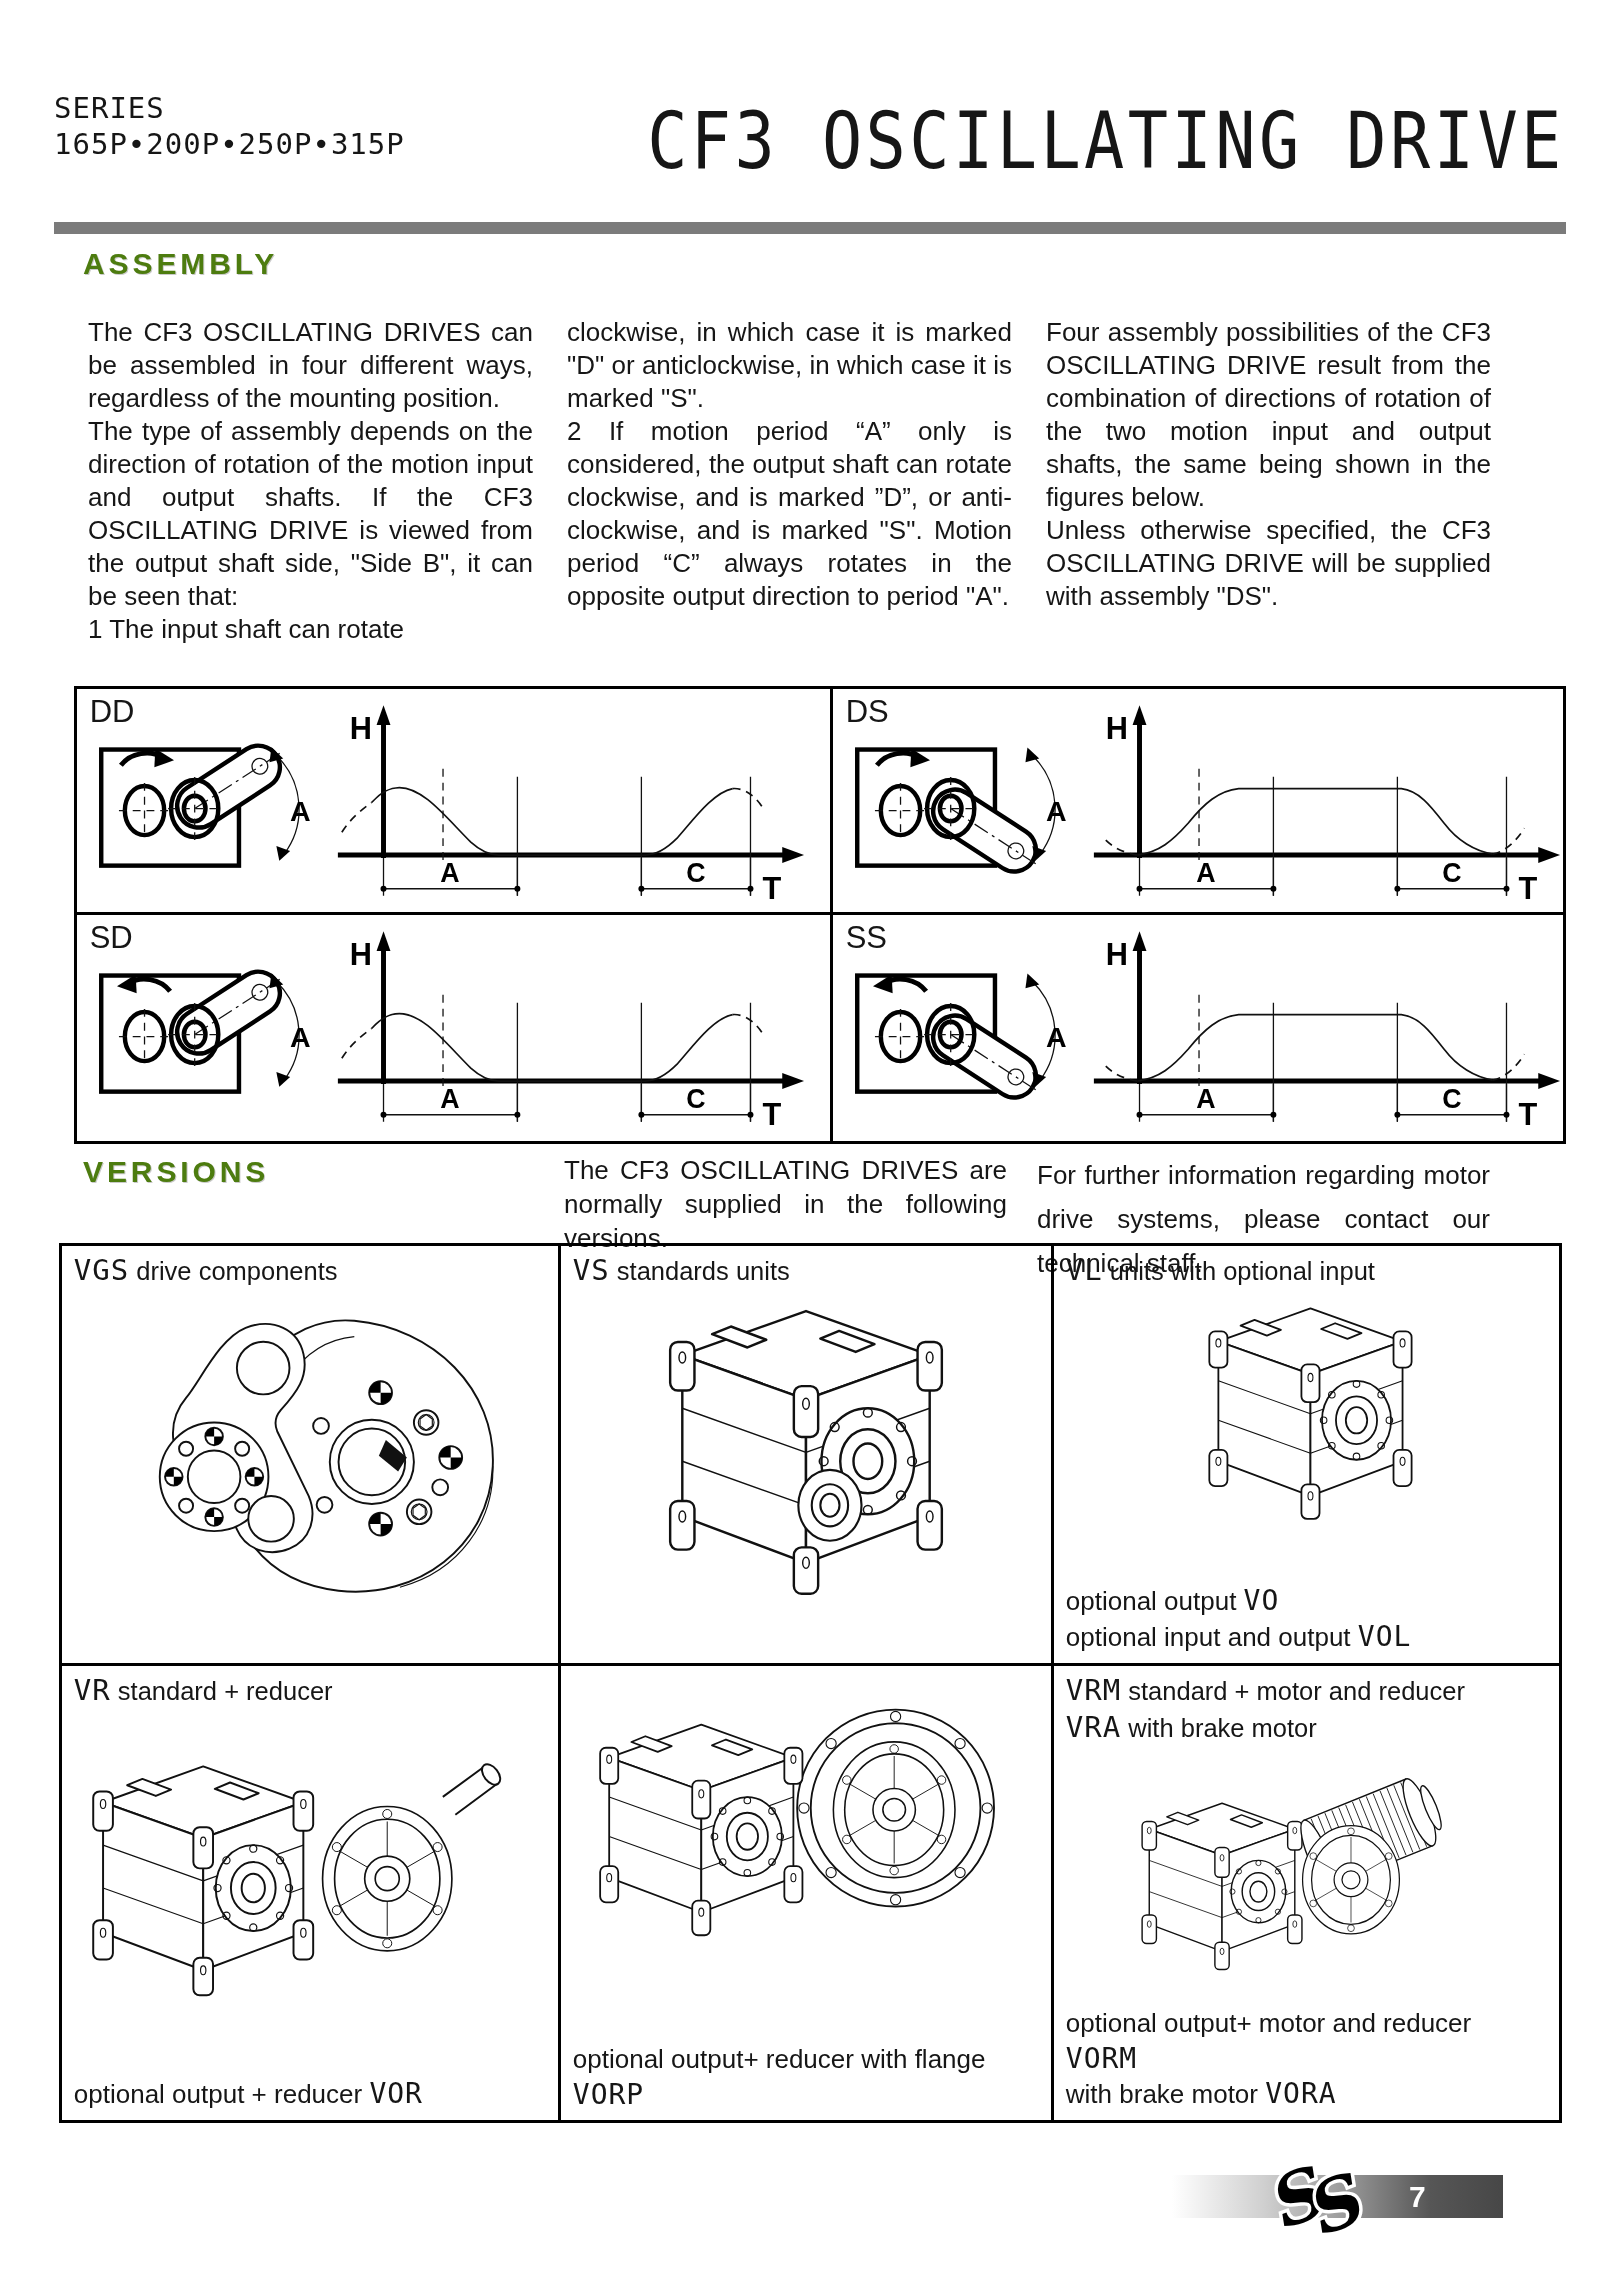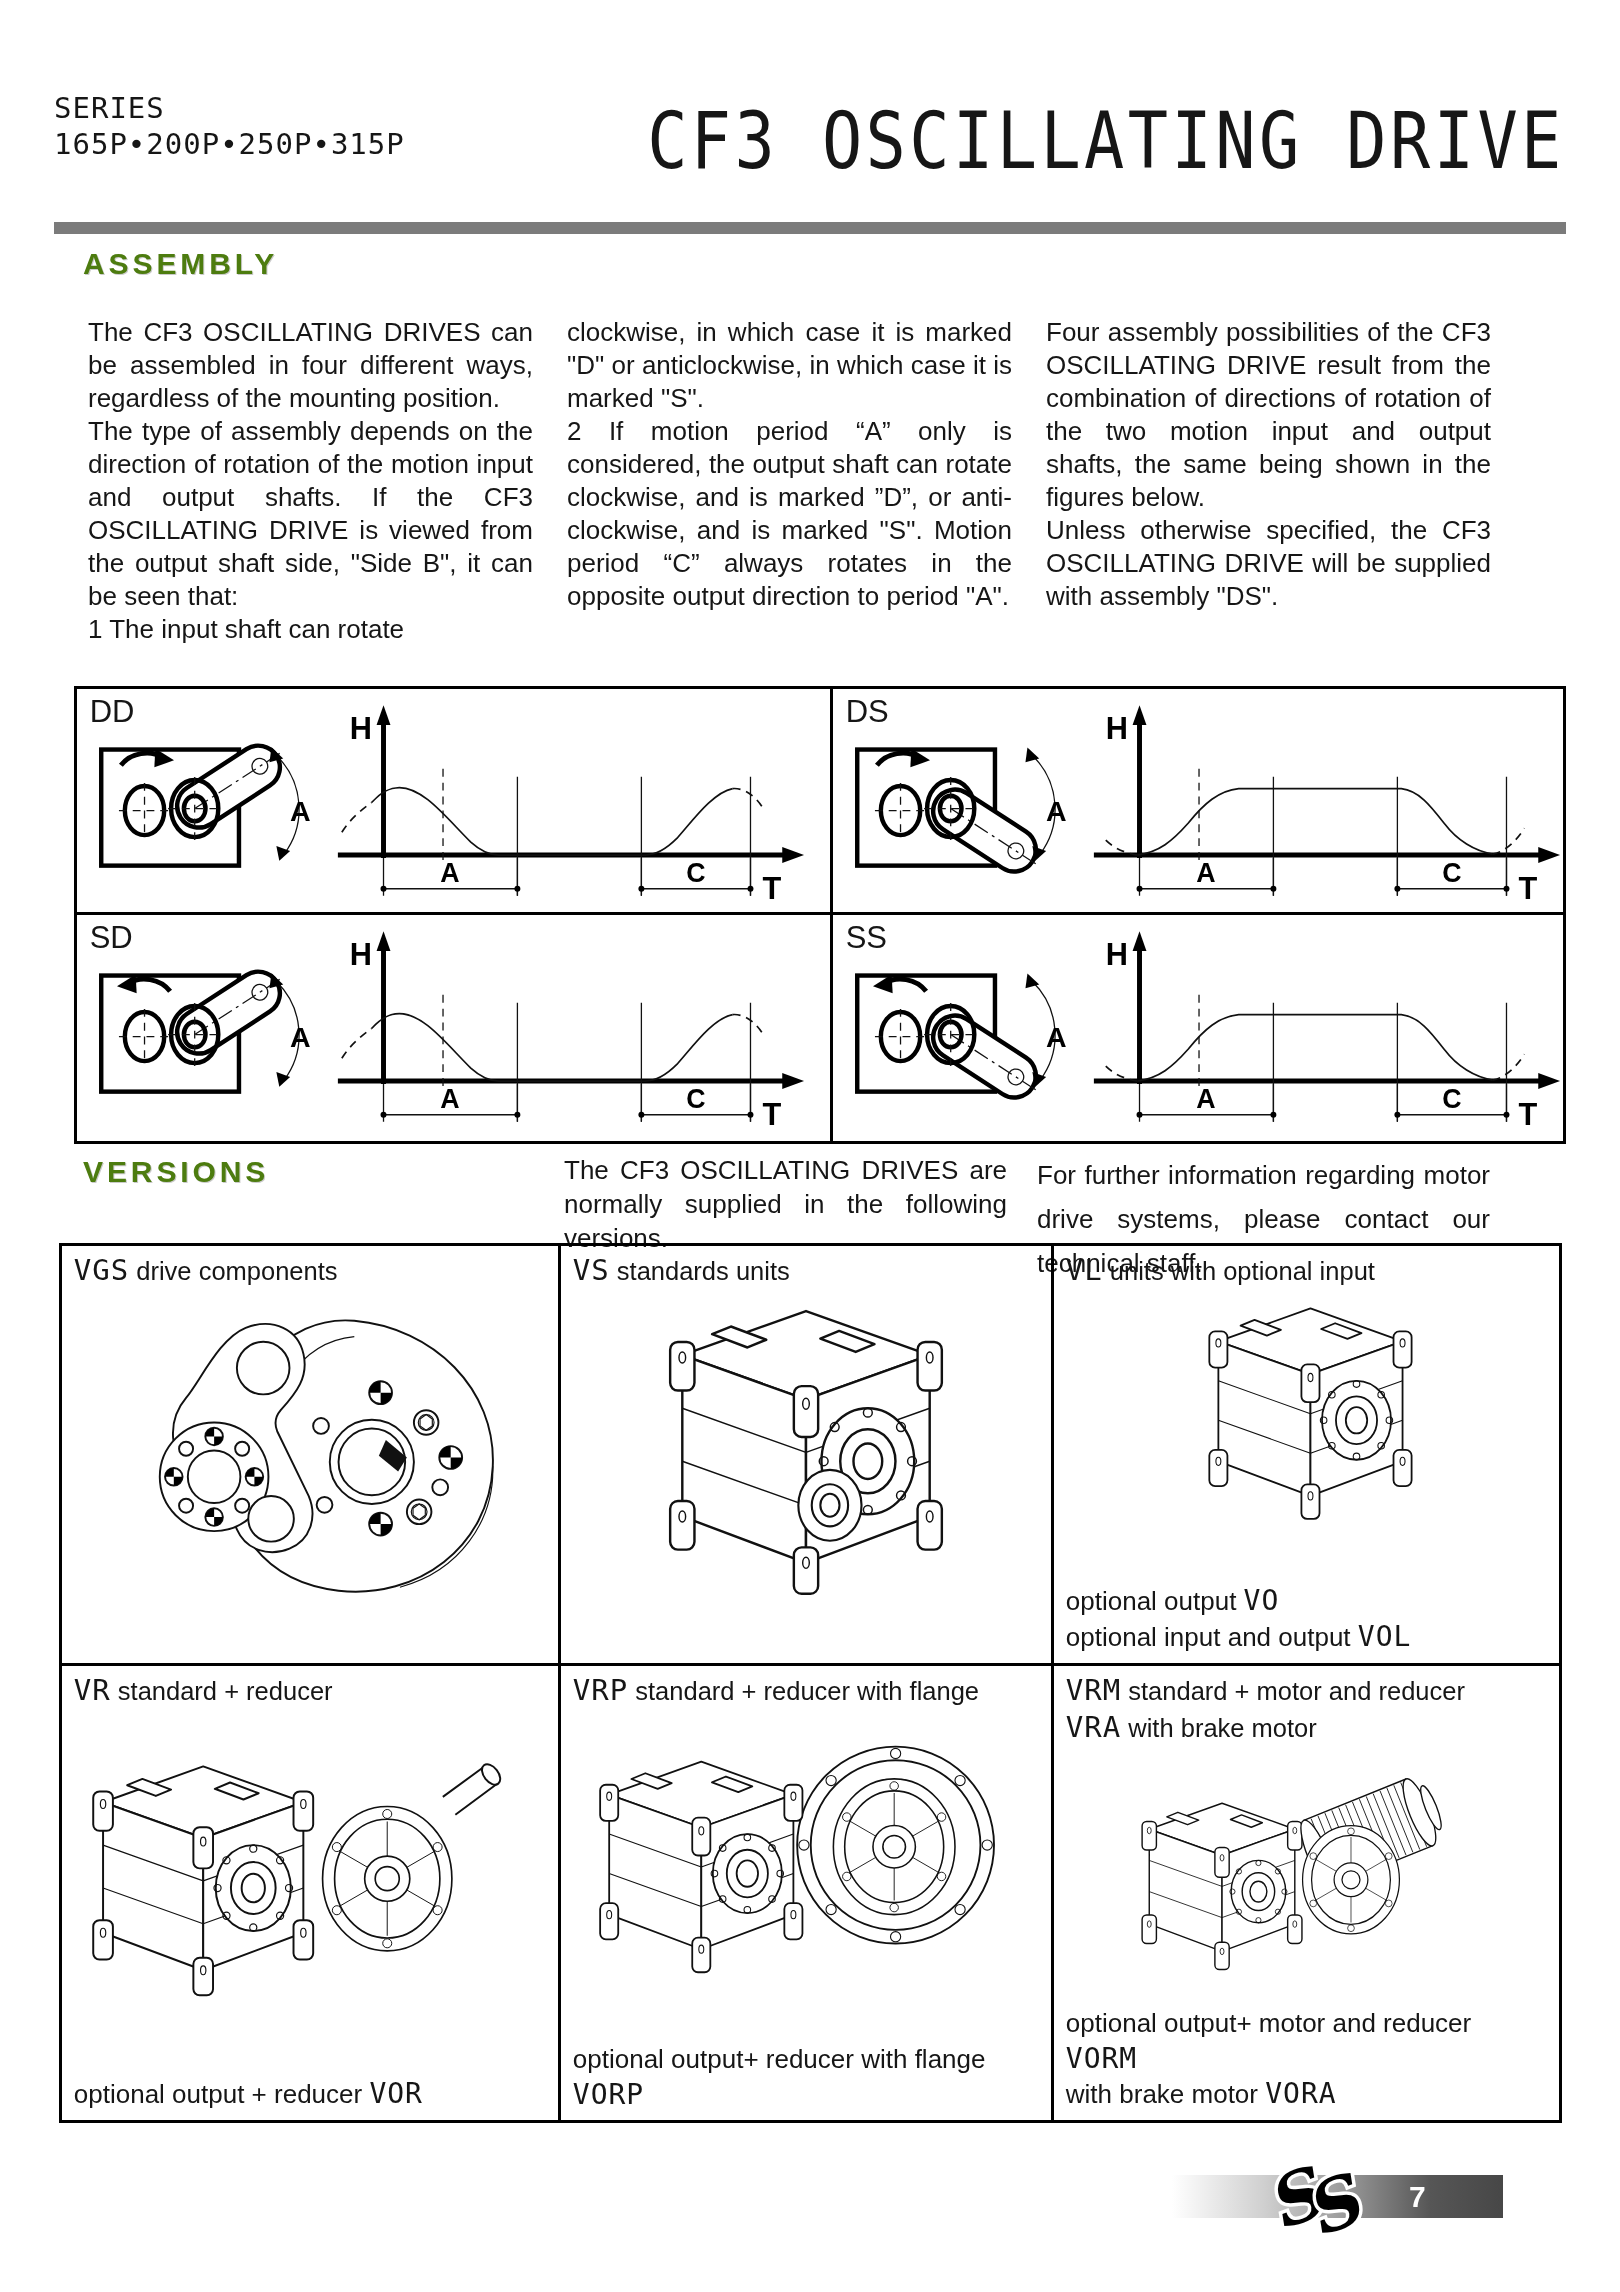--- a/index.html
+++ b/index.html
@@ -449,24 +449,20 @@
         <path class="ln" d="M398,96 L446,61 M412,116 L458,82"></path>
         <ellipse class="ln" cx="452" cy="71" rx="8" ry="13" transform="rotate(-38 452 71)"></ellipse>
         <use href="#sym-reducer" x="245" y="85" width="185" height="205"></use>
       </svg>
       <div class="vcap">
         <div><span>optional output + reducer </span><span class="code tech">VOR</span></div>
       </div>
     </div>
 
     <div class="vcell bR">
-      <div class="vhead">
-        <span class="code tech">VRP</span>
-        <span>standard + reducer with flange</span>
-      </div>
       <svg class="vfig" width="451" height="280" viewBox="0 0 500 330">
         <circle class="ln" cx="355" cy="158" r="116"></circle>
         <circle class="ln" cx="355" cy="158" r="100"></circle>
         <g class="thin">
           <circle cx="463" cy="158" r="6"></circle>
             <circle cx="431" cy="234" r="6"></circle>
             <circle cx="355" cy="266" r="6"></circle>
           <circle cx="279" cy="234" r="6"></circle>
             <circle cx="247" cy="158" r="6"></circle>
             <circle cx="279" cy="82" r="6"></circle>

